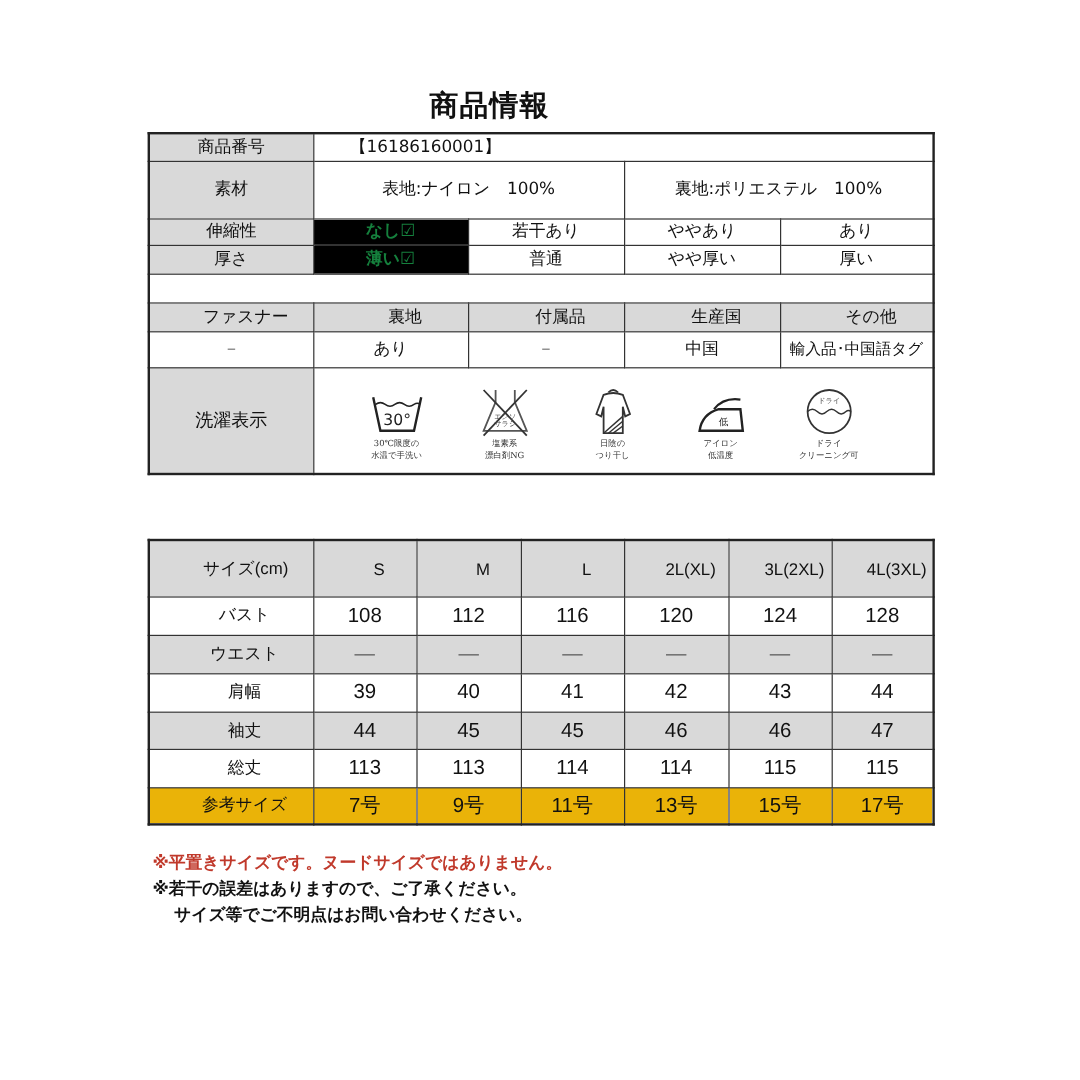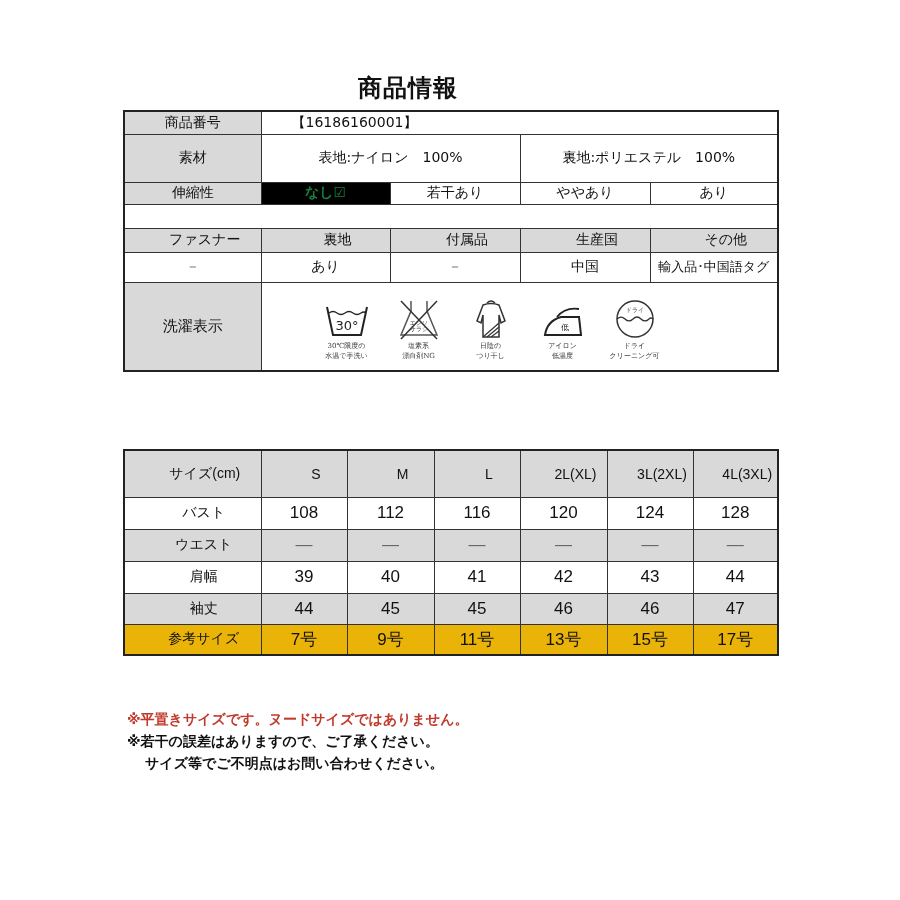--- a/index.html
+++ b/index.html
@@ -15,21 +15,21 @@
   .hdr { background: #d9d9d9; padding-left: 24px; }
   .blk { background: #000; color: #15803d; font-weight: bold; }
   .purple { background: #eab308; }
   #t1 { left: 123px; top: 110px; width: 654px; border: 2px solid #222; }
   #t2 { left: 123px; top: 449px; width: 654px; border: 2px solid #222; }
   #t2 td { font-size: 17px; font-family: "Liberation Sans", "DejaVu Sans", sans-serif; }
   #t2 td.lbl, #t2 td.rlabel { font-size: 14px; font-family: "DejaVu Sans", sans-serif; padding-left: 22px; }
   #t2 tr.head td { font-size: 14px; }
   .left { text-align: left; padding-left: 30px; }
   .dash { color: #666; }
-  .wash-wrap { display: flex; align-items: flex-end; gap: 14px; padding-left: 56px; padding-top: 6px; }
+  .wash-wrap { display: flex; align-items: flex-end; gap: 32px; padding-left: 40px; padding-top: 6px; }
   .wash-item { display: flex; flex-direction: column; align-items: center; width: 58px; }
   .wash-item svg { width: 48px; height: 44px; }
   .wash-cap { font-size: 7px; line-height: 10px; color: #333; text-align: center;
               font-family: "DejaVu Serif", serif; white-space: normal; }
   .notes { position: absolute; left: 127px; top: 708px; font-size: 14px; line-height: 22px; font-weight: bold; }
   .notes .red { color: #c0392b; }
   .notes .ind { padding-left: 18px; }
 </style>
 </head>
 <body>
@@ -53,20 +53,27 @@
     <td class="lbl">素材</td>
     <td colspan="2">表地:ナイロン　100%</td>
     <td colspan="2">裏地:ポリエステル　100%</td>
   </tr>
   <tr style="height:22px">
     <td class="lbl">伸縮性</td>
     <td class="blk">なし☑</td>
     <td>若干あり</td>
     <td>ややあり</td>
     <td>あり</td>
+  </tr>
+  <tr style="height:24px">
+    <td class="lbl">厚さ</td>
+    <td class="blk">薄い☑</td>
+    <td>普通</td>
+    <td>やや厚い</td>
+    <td>厚い</td>
   </tr>
   <tr style="height:24px">
     <td colspan="5"></td>
   </tr>
   <tr style="height:24px">
     <td class="hdr">ファスナー</td>
     <td class="hdr">裏地</td>
     <td class="hdr">付属品</td>
     <td class="hdr">生産国</td>
     <td class="hdr">その他</td>
@@ -181,20 +188,29 @@
   </tr>
   <tr class="lbl" style="height:31px">
     <td class="rlabel">袖丈</td>
     <td>44</td>
     <td>45</td>
     <td>45</td>
     <td>46</td>
     <td>46</td>
     <td>47</td>
   </tr>
+  <tr style="height:32px">
+    <td class="rlabel">総丈</td>
+    <td>113</td>
+    <td>113</td>
+    <td>114</td>
+    <td>114</td>
+    <td>115</td>
+    <td>115</td>
+  </tr>
   <tr class="purple" style="height:31px">
     <td class="rlabel">参考サイズ</td>
     <td>7号</td>
     <td>9号</td>
     <td>11号</td>
     <td>13号</td>
     <td>15号</td>
     <td>17号</td>
   </tr>
 </tbody>

